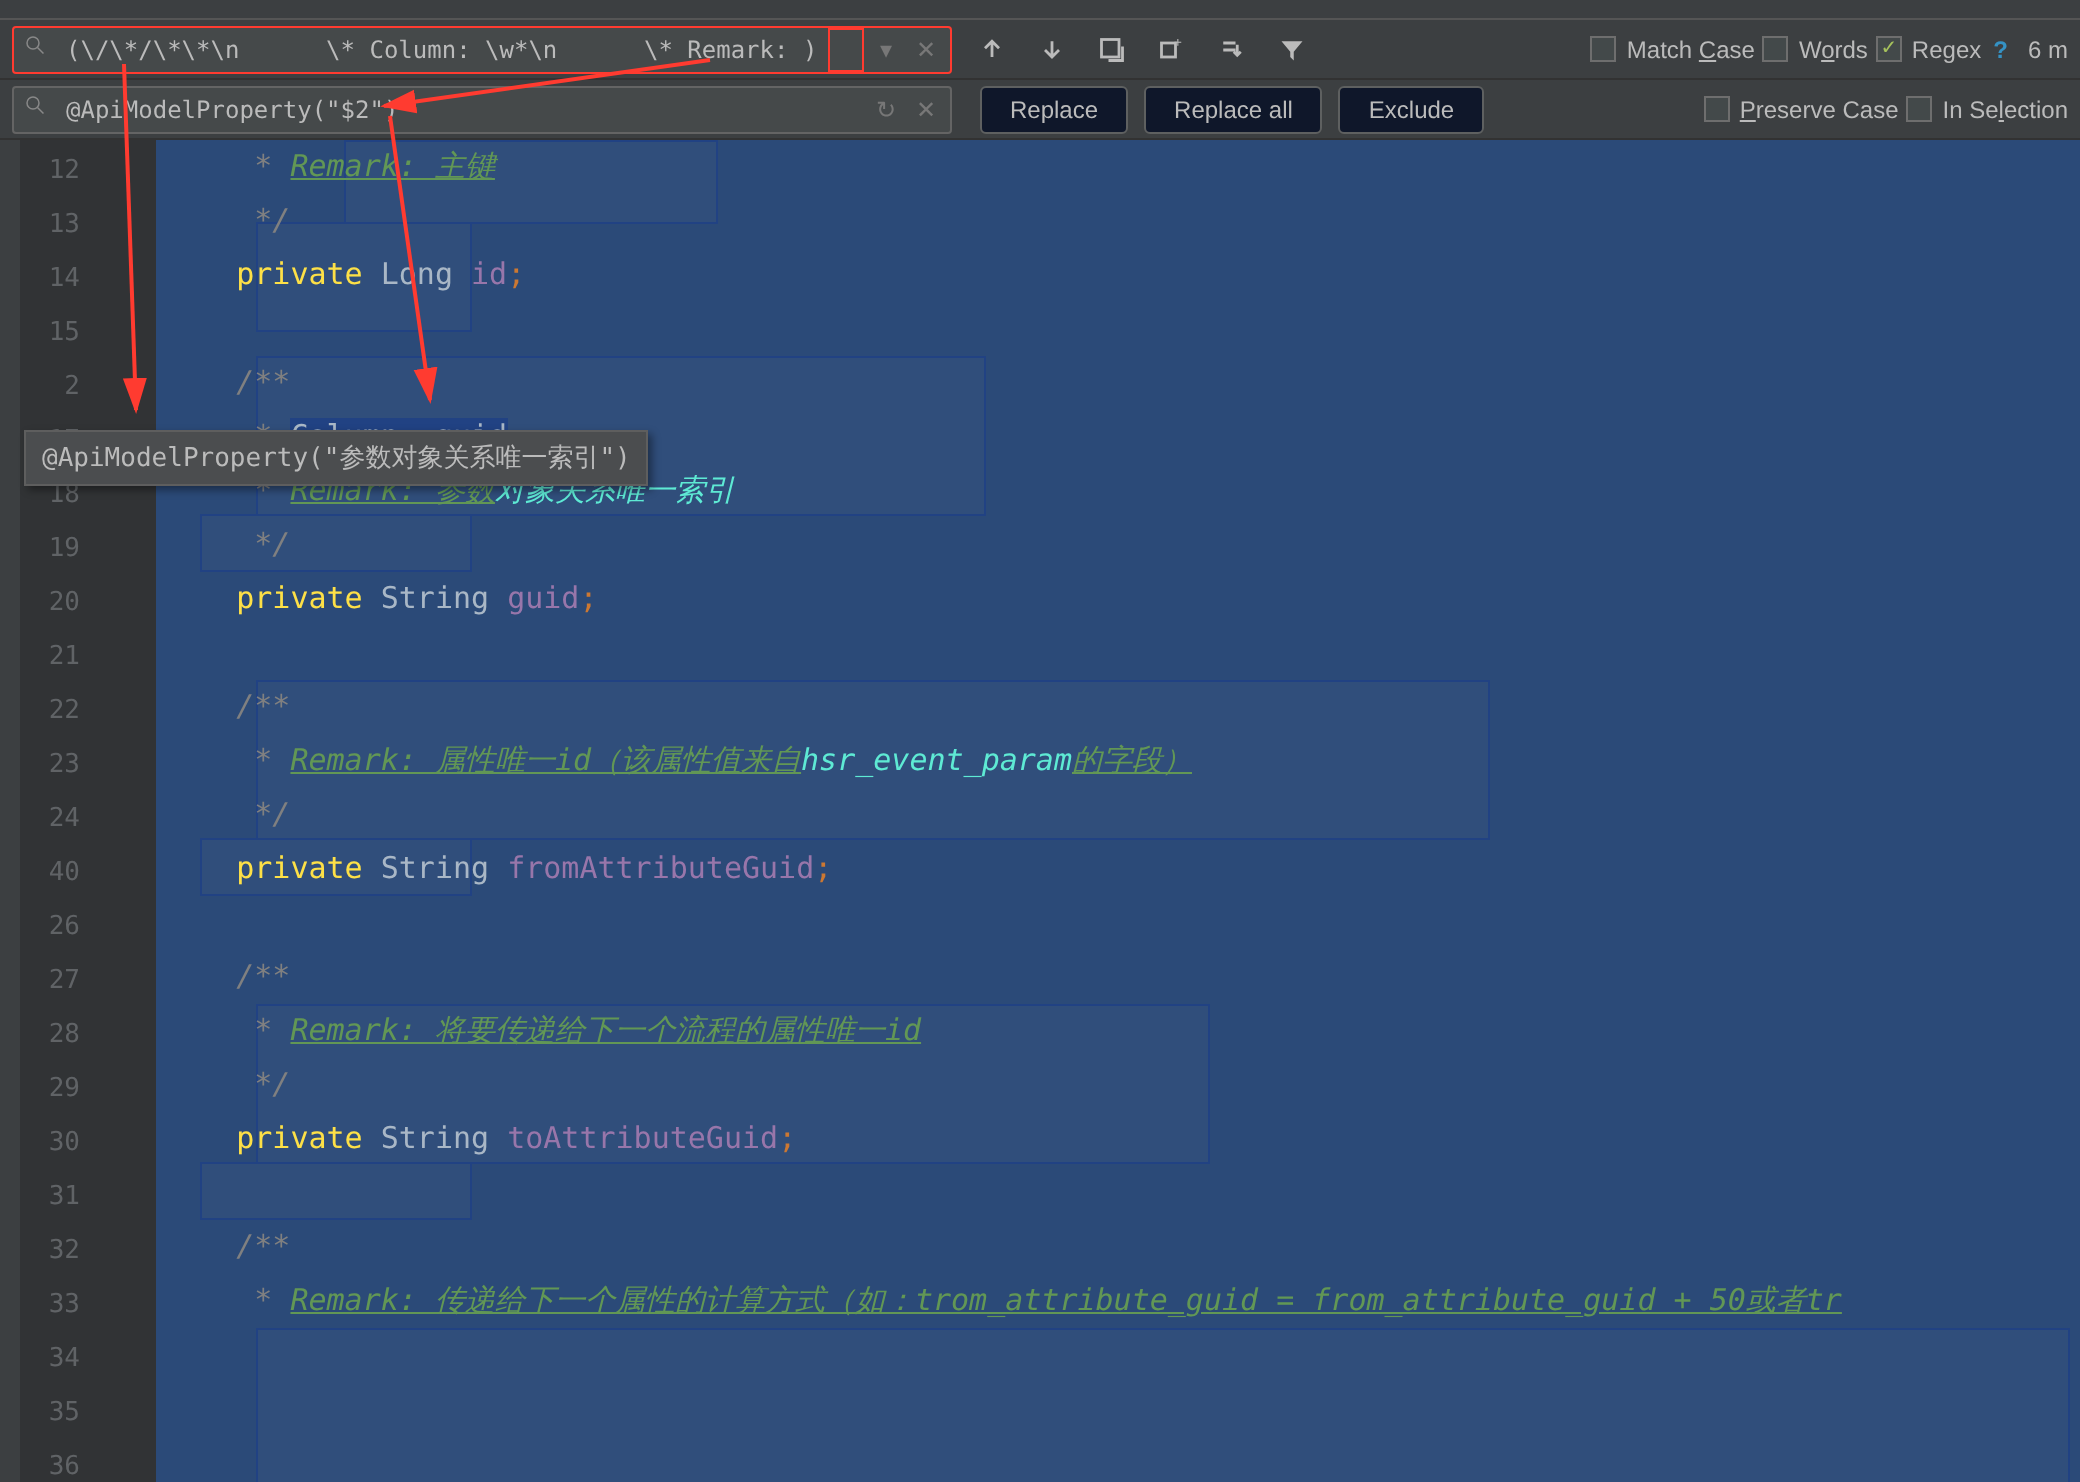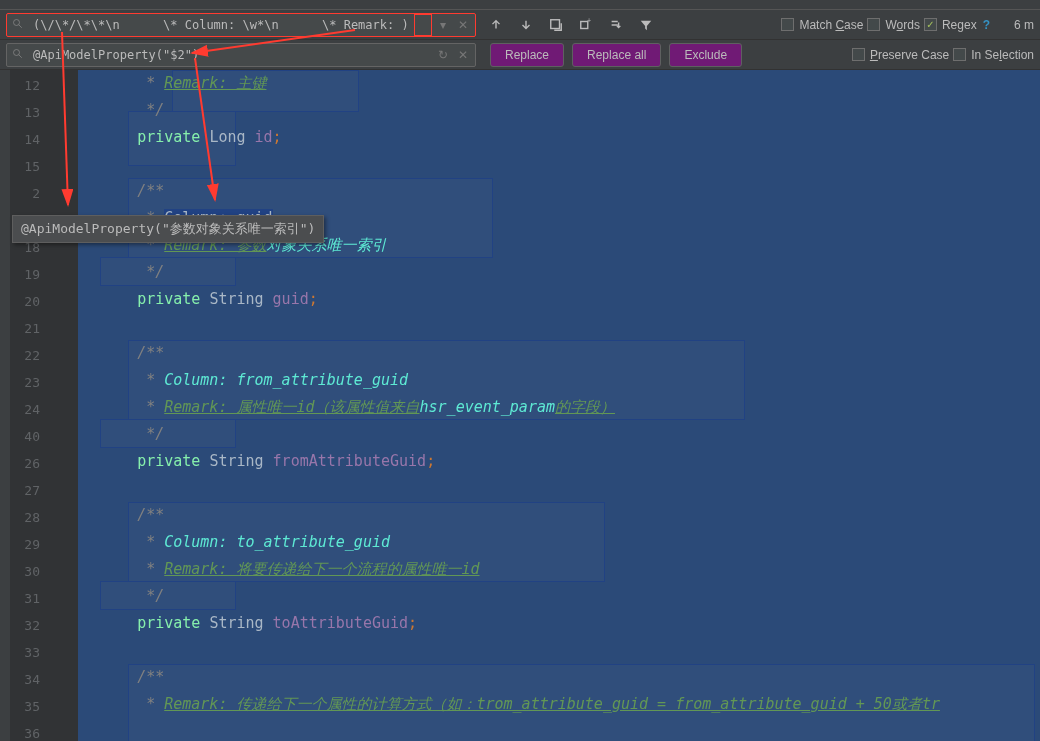--- a/index.html
+++ b/index.html
@@ -16,31 +16,31 @@
   .inner-btn { width:18px; height:18px; color:#777; display:flex; align-items:center; justify-content:center; cursor:pointer; }
   .red-box-small { border:1px solid #ff3b30; padding:0 1px; height:22px; display:flex; align-items:center; justify-content:center; width:18px; margin-left:-1px; }
   .toolbar-right { display:flex; align-items:center; gap:10px; margin-left:6px; }
   .tb-icon { width:20px; height:20px; color:#bbbbbb; cursor:pointer; display:flex; align-items:center; justify-content:center; }
   .tb-icon svg { width:14px; height:14px; stroke:#bbbbbb; fill:none; stroke-width:1.6; }
   .chk { display:flex; align-items:center; gap:5px; color:#bbbbbb; font-size:12px; cursor:pointer;justify-content:flex-end; }
   .chk-box { width:13px; height:13px; border:1px solid #6e6e6e; background:#43494a; display:flex; align-items:center; justify-content:center; }
   .chk-box.checked::after { content:"✓"; color:#a6c25c; font-size:10px; line-height:1; }
   .chk u { text-decoration:underline; }
   .help-q { color:#3592c4; font-weight:bold; margin-left:2px; }
-  .count { color:#bbbbbb; margin-left:20px; white-space:nowrap; }
-  .btn { background:#701a75; color:#bbbbbb; border:1px solid #5e6060; border-radius:3px; height:24px; padding:0 14px; font-size:12px; cursor:pointer; }
+  .count { color:#bbbbbb; margin-left:6px; white-space:nowrap; }
+  .btn { background:#0f172a; color:#bbbbbb; border:1px solid #5e6060; border-radius:3px; height:24px; padding:0 14px; font-size:12px; cursor:pointer; }
   .replace-bar .right-group { display:flex; gap:8px; align-items:center; margin-left:10px; }
   .editor-area { display:flex; height:calc(100% - 70px); position:relative; }
   .left-tool { width:10px; background:#3c3f41; }
   .gutter { width:52px; background:#313335; color:#606366; font-family:Consolas, monospace; font-size:13px; padding-top:2px; text-align:right; }
   .gutter .ln { height:27px; line-height:27px; padding-right:22px; position:relative; }
   .fold-col { width:16px; background:#313335; position:relative; }
   .code { flex:1; background:#2b4a78; font-family:Consolas, monospace; font-size:15px; line-height:27px; position:relative; overflow:hidden; }
-  .code-line { height:27px; white-space:pre; padding-left:4px; position:relative;margin-left:19px; }
-  .kw { color:#86efac; }
+  .code-line { height:27px; white-space:pre; padding-left:4px; position:relative; }
+  .kw { color:#fde047; }
   .type { color:#a9b7c6; }
   .field { color:#9876aa; }
   .comment { color:#808080; font-style:italic; }
   .comment-col { color:#5eead4; font-style:italic; }
   .comment-em { color:#629755; font-style:italic; text-decoration:underline; }
   .semi { color:#cc7832; }
   .highlight-box { position:absolute; border:1px solid #214283; background:rgba(62,92,130,0.25); pointer-events:none; }
   .sel-highlight { background:#214283; color:#a9b7c6; }
   .tooltip { position:absolute; background:#4b4d4f; border:1px solid #5e5e5e; color:#bbbbbb; font-family:Consolas, monospace; font-size:13px; padding:4px 8px; z-index:20; box-shadow:2px 2px 4px rgba(0,0,0,0.4); }
   svg.arrow { position:absolute; pointer-events:none; z-index:30; }
@@ -219,27 +219,25 @@
       <div class="code-line">     <span class="comment">*/</span></div>
       <div class="code-line">    <span class="kw">private</span> <span class="type">Long</span> <span class="field">id</span><span class="semi">;</span></div>
       <div class="code-line"></div>
       <div class="code-line">    <span class="comment">/**</span></div>
       <div class="code-line">     <span class="comment">* </span><span class="sel-highlight">Column: guid</span></div>
       <div class="code-line">     <span class="comment">* </span><span class="comment-em">Remark: 参数</span><span class="comment-col">对象关系唯一索引</span></div>
       <div class="code-line">     <span class="comment">*/</span></div>
       <div class="code-line">    <span class="kw">private</span> <span class="type">String</span> <span class="field">guid</span><span class="semi">;</span></div>
       <div class="code-line"></div>
       <div class="code-line">    <span class="comment">/**</span></div>
-      <div class="code-line">     <span class="comment">* </span><span class="comment-col">Column: from_attribute_guid</span></div>
       <div class="code-line">     <span class="comment">* </span><span class="comment-em">Remark: 属性唯一id（该属性值来自</span><span class="comment-col">hsr_event_param</span><span class="comment-em">的字段）</span></div>
       <div class="code-line">     <span class="comment">*/</span></div>
       <div class="code-line">    <span class="kw">private</span> <span class="type">String</span> <span class="field">fromAttributeGuid</span><span class="semi">;</span></div>
       <div class="code-line"></div>
       <div class="code-line">    <span class="comment">/**</span></div>
-      <div class="code-line">     <span class="comment">* </span><span class="comment-col">Column: to_attribute_guid</span></div>
       <div class="code-line">     <span class="comment">* </span><span class="comment-em">Remark: 将要传递给下一个流程的属性唯一id</span></div>
       <div class="code-line">     <span class="comment">*/</span></div>
       <div class="code-line">    <span class="kw">private</span> <span class="type">String</span> <span class="field">toAttributeGuid</span><span class="semi">;</span></div>
       <div class="code-line"></div>
       <div class="code-line">    <span class="comment">/**</span></div>
       <div class="code-line">     <span class="comment">* </span><span class="comment-em">Remark: 传递给下一个属性的计算方式（如：trom_attribute_guid = from_attribute_guid + 50或者tr</span></div>
     </div>
 </div>
 
 <div class="tooltip" style="left:12px; top:215px;">@ApiModelProperty("参数对象关系唯一索引")</div>

